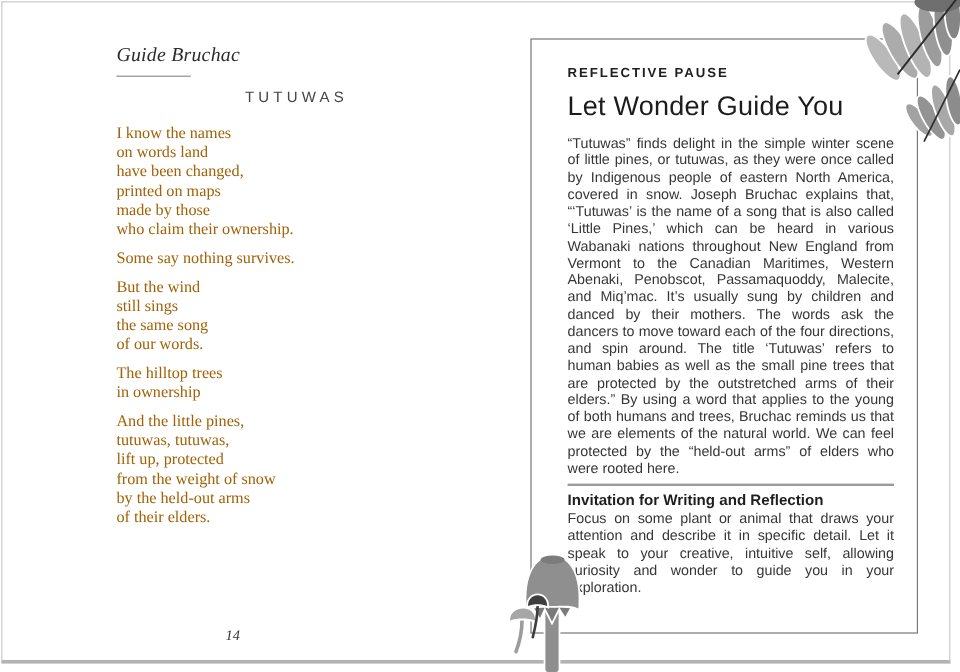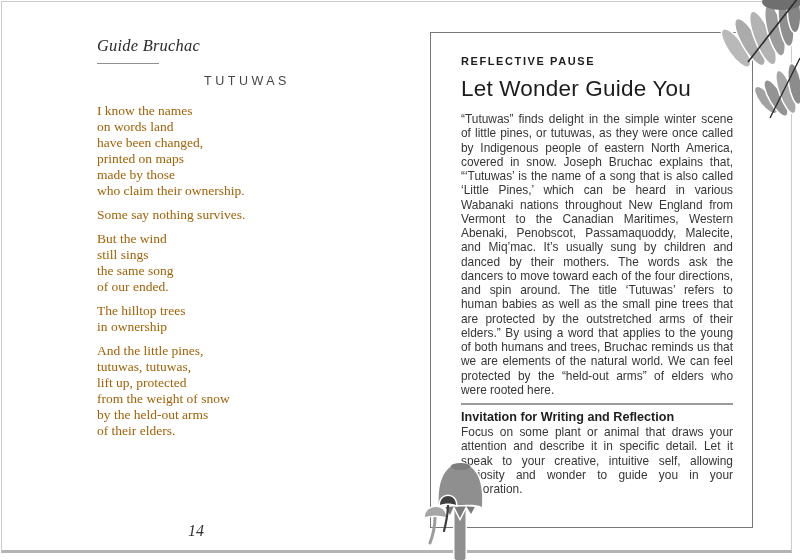--- a/index.html
+++ b/index.html
@@ -18,26 +18,26 @@
   }
   .author-rule { width:62px; border-top:1px solid #8f8f8f; margin-top:7px; }
   .poem-title {
     margin-top:10px; font-family:"Liberation Sans", sans-serif;
     font-size:12.5px; color:#454545; letter-spacing:3.5px;text-align:center;
   }
   .poem { margin-top:15px; font-family:"Liberation Serif", serif; font-size:13.5px; line-height:16px; color:#a16207; }
   .stanza { margin-bottom:8px; }
   .page-number {
     position:absolute; left:188px; top:522px;
-    font-family:"Liberation Serif", serif; font-style:italic; font-size:16px; color:#333;
+    font-family:"Liberation Serif", serif; font-style:italic; font-size:12px; color:#333;
   }
 
   
   .pause-box {
-    position:absolute; left:430px; top:32px; width:323px; height:496px;
+    position:absolute; left:442px; top:32px; width:323px; height:496px;
     border:1px solid #777777; background:#fff;
   }
   .box-inner { padding:22px 19px 0 30px; }
   .kicker { font-size:11px; font-weight:bold; letter-spacing:1.6px; color:#1e1e1e; }
   .pause-title { margin-top:9px; font-size:22.5px; font-weight:500; color:#1c1c1c; letter-spacing:0.2px; }
   .pause-body {
     margin-top:10px; font-size:11.9px; line-height:14.25px; color:#363636;
     text-align:justify;
   }
   .section-rule { border:none; border-top:2px solid #9a9a9a; margin:6px 0 5px 0; }
@@ -69,21 +69,21 @@
           <div class="poem-line">made by those</div>
           <div class="poem-line">who claim their ownership.</div>
         </div>
         <div class="stanza">
           <div class="poem-line">Some say nothing survives.</div>
         </div>
         <div class="stanza">
           <div class="poem-line">But the wind</div>
           <div class="poem-line">still sings</div>
           <div class="poem-line">the same song</div>
-          <div class="poem-line">of our ended.</div>
+          <div class="poem-line">of our words.</div>
         </div>
         <div class="stanza">
           <div class="poem-line">The hilltop trees</div>
           <div class="poem-line">in ownership</div>
         </div>
         <div class="stanza">
           <div class="poem-line">And the little pines,</div>
           <div class="poem-line">tutuwas, tutuwas,</div>
           <div class="poem-line">lift up, protected</div>
           <div class="poem-line">from the weight of snow</div>

